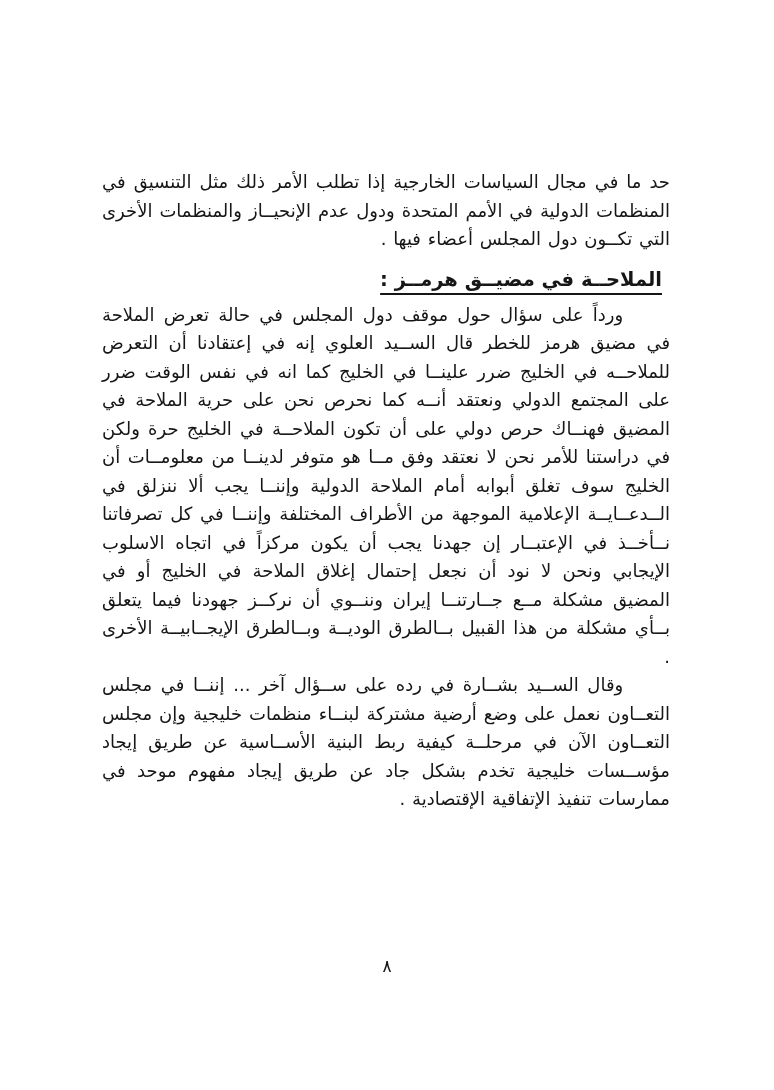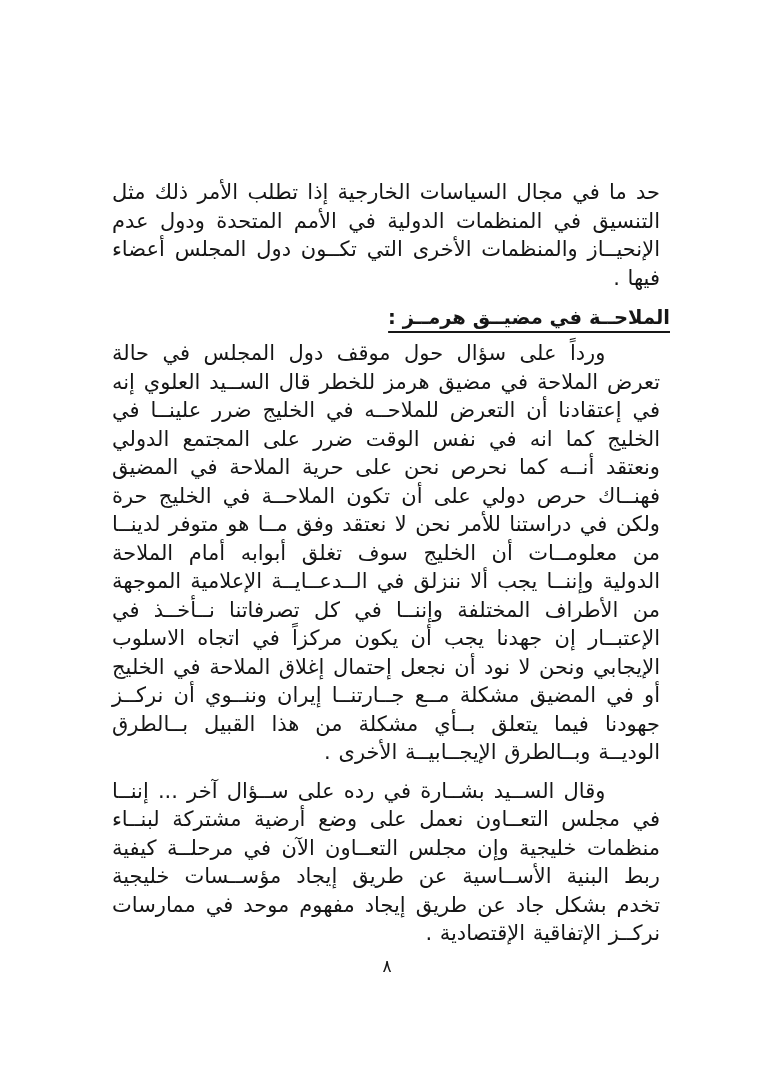--- a/index.html
+++ b/index.html
@@ -19,32 +19,32 @@
     box-sizing: border-box;
   }
   .text-block {
     position: absolute;
     top: 168px;
     right: 104px;
     left: 102px;
     direction: rtl;
   }
   .text-block p {
-    margin: 10px;
-    font-size: 21px;
+    margin: 0;
+    font-size: 18px;
     line-height: 28.5px;
     text-align: justify;
     text-justify: inter-word;
     word-spacing: 1px;
   }
   .text-block p.indent {
     text-indent: 2.6em;
   }
   .section-heading {
-    margin: 14px 0 10px 0;
+    margin: 14px 8px 10px 0;
     font-size: 19.5px;
     font-weight: bold;
     text-align: right;
     direction: rtl;
   }
   .section-heading .heading-text {
     text-decoration: underline;
     text-decoration-thickness: 2px;
     text-underline-offset: 7px;
   }
@@ -60,16 +60,16 @@
   }
 </style>
 </head>
 <body>
 
 <div class="page">
   <div class="text-block">
     <p>حد ما في مجال السياسات الخارجية إذا تطلب الأمر ذلك مثل التنسيق في المنظمات الدولية في الأمم المتحدة ودول عدم الإنحيــاز والمنظمات الأخرى التي تكــون دول المجلس أعضاء فيها .</p>
     <h2 class="section-heading"><span class="heading-text">الملاحــة في مضيــق هرمــز :</span></h2>
     <p class="indent">ورداً على سؤال حول موقف دول المجلس في حالة تعرض الملاحة في مضيق هرمز للخطر قال الســيد العلوي إنه في إعتقادنا أن التعرض للملاحــه في الخليج ضرر علينــا في الخليج كما انه في نفس الوقت ضرر على المجتمع الدولي ونعتقد أنــه كما نحرص نحن على حرية الملاحة في المضيق فهنــاك حرص دولي على أن تكون الملاحــة في الخليج حرة ولكن في دراستنا للأمر نحن لا نعتقد وفق مــا هو متوفر لدينــا من معلومــات أن الخليج سوف تغلق أبوابه أمام الملاحة الدولية وإننــا يجب ألا ننزلق في الــدعــايــة الإعلامية الموجهة من الأطراف المختلفة وإننــا في كل تصرفاتنا نــأخــذ في الإعتبــار إن جهدنا يجب أن يكون مركزاً في اتجاه الاسلوب الإيجابي ونحن لا نود أن نجعل إحتمال إغلاق الملاحة في الخليج أو في المضيق مشكلة مــع جــارتنــا إيران وننــوي أن نركــز جهودنا فيما يتعلق بــأي مشكلة من هذا القبيل بــالطرق الوديــة وبــالطرق الإيجــابيــة الأخرى .</p>
-    <p class="indent">وقال الســيد بشــارة في رده على ســؤال آخر ... إننــا في مجلس التعــاون نعمل على وضع أرضية مشتركة لبنــاء منظمات خليجية وإن مجلس التعــاون الآن في مرحلــة كيفية ربط البنية الأســاسية عن طريق إيجاد مؤســسات خليجية تخدم بشكل جاد عن طريق إيجاد مفهوم موحد في ممارسات نركــز الإتفاقية الإقتصادية .</p>
+    <p class="indent">وقال الســيد بشــارة في رده على ســؤال آخر ... إننــا في مجلس التعــاون نعمل على وضع أرضية مشتركة لبنــاء منظمات خليجية وإن مجلس التعــاون الآن في مرحلــة كيفية ربط البنية الأســاسية عن طريق إيجاد مؤســسات خليجية تخدم بشكل جاد عن طريق إيجاد مفهوم موحد في ممارسات تنفيذ الإتفاقية الإقتصادية .</p>
   </div>
   <div class="page-number">٨</div>
 </div>
 
 </body></html>

